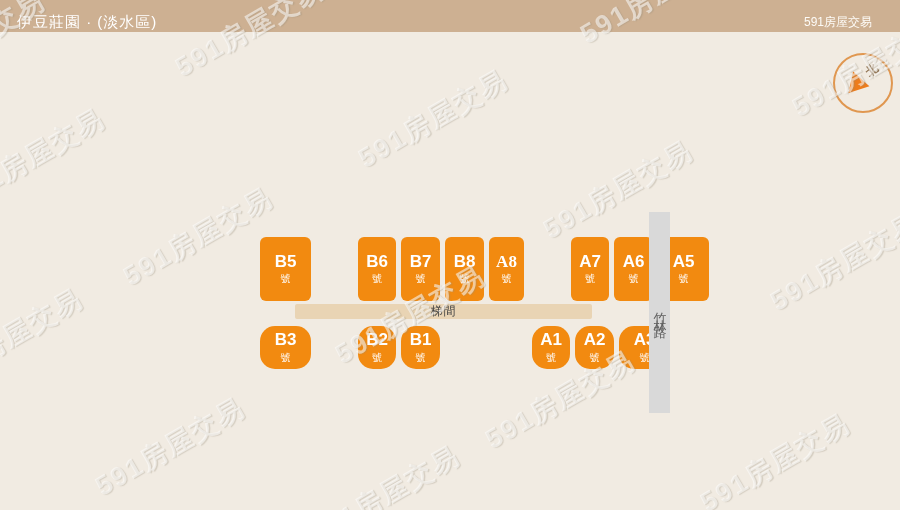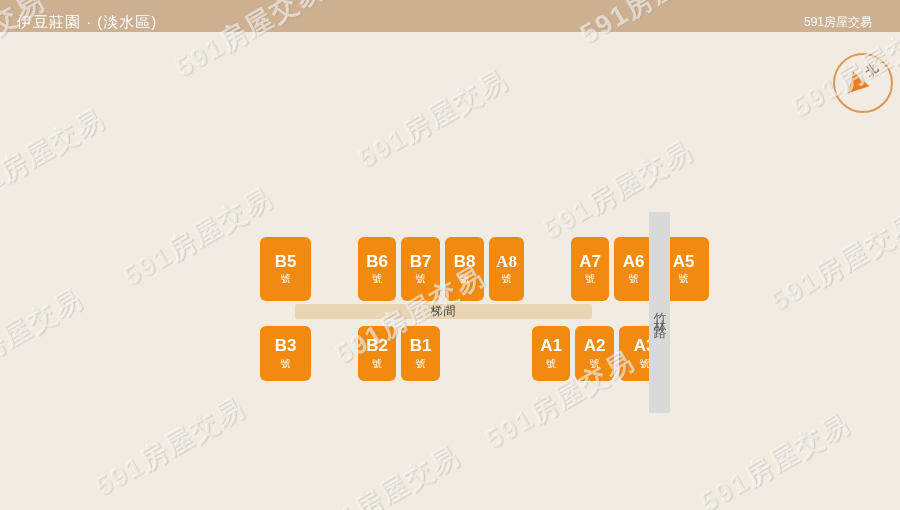--- a/index.html
+++ b/index.html
@@ -29,21 +29,21 @@
   .row{position:absolute;display:flex;gap:5px;z-index:1;}
   .row-top{left:260px;top:237px;}
   .row-bl{left:260px;top:326px;}
   .row-br{left:490px;top:326px;}
   .block{
     background:#f28a10;border-radius:6px;color:#ffffff;
     display:flex;flex-direction:column;align-items:center;justify-content:center;
     cursor:pointer;
   }
   .row-top .block{height:64px;}
-  .row-bl .block,.row-br .block{height:55px;}
+  .row-bl .block,.row-br .block{height:43px;border-radius:15px;}
   .w-big{width:51px;}
   .w-sm{width:38px;margin-left:42px;}
   .w-md{width:39px;}
   .w-md2{width:35px;font-family:Liberation Serif, serif;}
   .block .num{font-size:17px;font-weight:bold;line-height:1.15;}
   .block .suffix{font-size:10px;margin-top:1px;}
   .stair{
     position:absolute;left:295px;top:304px;width:297px;height:15px;
     background:#e9d4b4;border-radius:2px;z-index:1;
     display:flex;align-items:center;justify-content:center;

